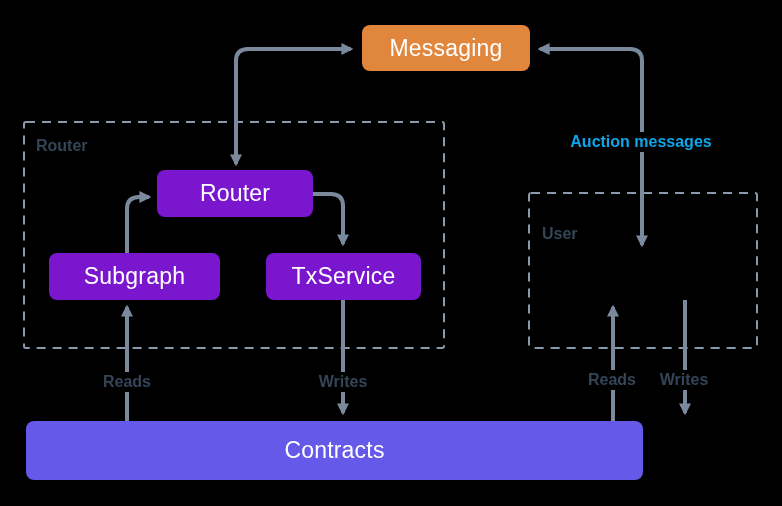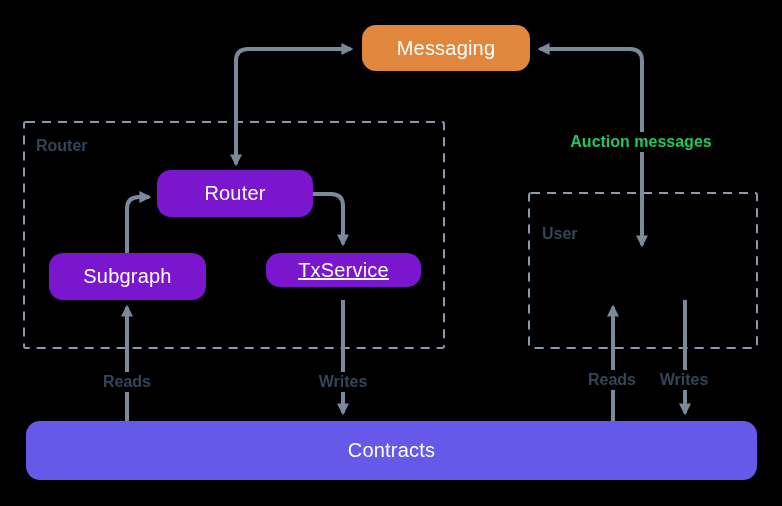--- a/index.html
+++ b/index.html
@@ -11,23 +11,23 @@
     font-family: "Liberation Sans", sans-serif;
     overflow: hidden;
   }
   .layer { position: absolute; left: 0; top: 0; }
   .node {
     position: absolute;
     display: flex;
     align-items: center;
     justify-content: center;
     color: #ffffff;
-    font-size: 20px;
+    font-size: 23px;
     letter-spacing: 0.2px;
-    border-radius: 14px;
+    border-radius: 8px;
     box-sizing: border-box;
   }
   .edge-label {
     position: absolute;
     transform: translate(-50%, -50%);
     font-size: 16px;
     font-weight: 700;
     background: #000;
     padding: 1px 5px;
     white-space: nowrap;
@@ -66,29 +66,29 @@
 
   <div class="group-label" style="left: 36px; top: 137px; color: rgb(52, 69, 87);">Router</div>
   <div class="group-label" style="left: 542px; top: 207px; color: rgb(52, 69, 87); margin-top: 18px;">User</div>
 
   <div class="node" style="left: 362px; top: 25px; width: 168px; height: 46px; background-color: rgb(225, 135, 61);">
     <span>Messaging</span>
   </div>
   <div class="node" style="left: 157px; top: 170px; width: 156px; height: 47px; background-color: rgb(123, 22, 207);">
     <span>Router</span>
   </div>
-  <div class="node" style="left: 49px; top: 253px; width: 157px; height: 47px; background-color: rgb(123, 22, 207);">
+  <div class="node" style="left: 49px; top: 253px; width: 171px; height: 47px; background-color: rgb(123, 22, 207);">
     <span>Subgraph</span>
   </div>
-  <div class="node" style="left: 266px; top: 253px; width: 155px; height: 34px; background-color: rgb(123, 22, 207); text-decoration: underline;">
+  <div class="node" style="left: 266px; top: 253px; width: 155px; height: 47px; background-color: rgb(123, 22, 207);">
     <span>TxService</span>
   </div>
-  <div class="node" style="left: 26px; top: 421px; width: 731px; height: 59px; background-color: rgb(100, 89, 233); text-align: right;">
+  <div class="node" style="left: 26px; top: 421px; width: 617px; height: 59px; background-color: rgb(100, 89, 233); text-align: right;">
     <span>Contracts</span>
   </div>
 
-  <div class="edge-label" style="left: 641px; top: 142px; color: #22c55e;">Auction messages</div>
+  <div class="edge-label" style="left: 641px; top: 142px; color: #0ea5e9;">Auction messages</div>
   <div class="edge-label" style="left: 127px; top: 382px; color: rgb(52, 69, 87);">Reads</div>
   <div class="edge-label" style="left: 343px; top: 382px; color: rgb(52, 69, 87);">Writes</div>
   <div class="edge-label" style="left: 612px; top: 380px; color: rgb(52, 69, 87);">Reads</div>
   <div class="edge-label" style="left: 684px; top: 380px; color: rgb(52, 69, 87);">Writes</div>
 
 </div>
 
 </body></html>

